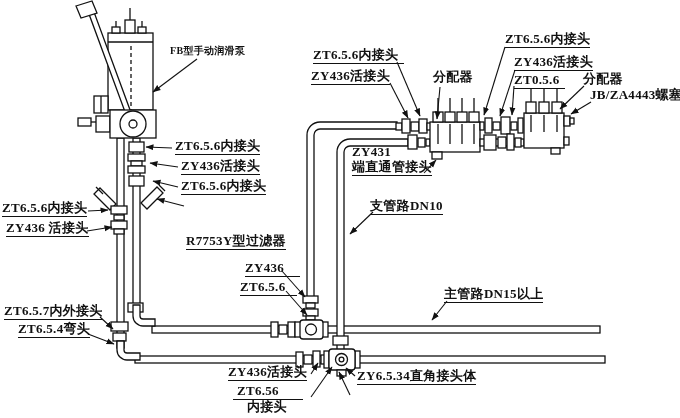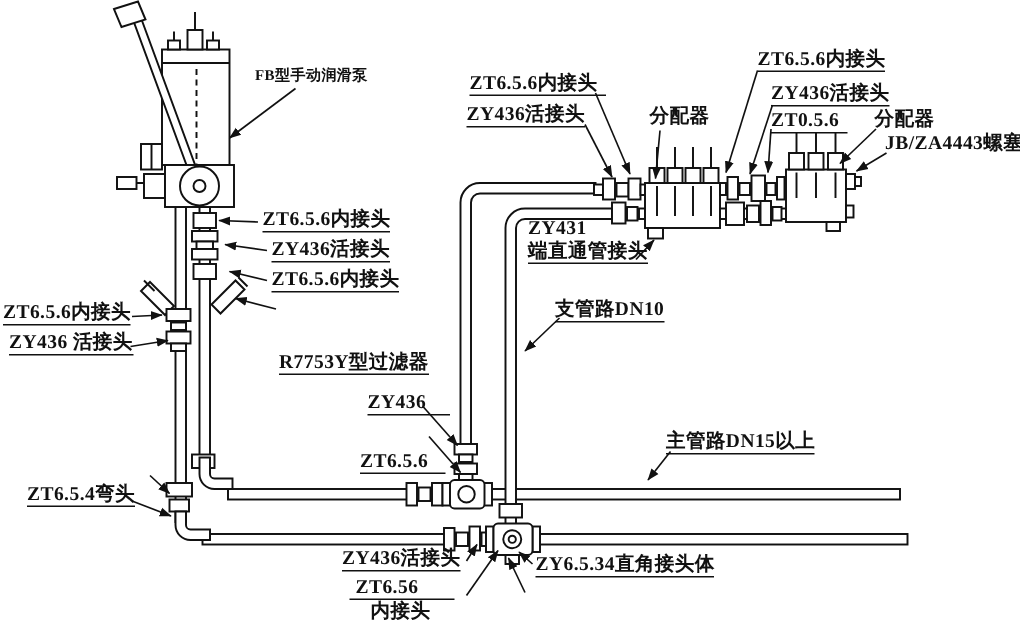--- a/index.html
+++ b/index.html
@@ -205,23 +205,24 @@
   </g>
 </svg>
 
 <div class="lbl big" style="left:170px;top:45px;">FB型手动润滑泵</div>
 <div class="lbl u" style="left:175px;top:139px;">ZT6.5.6内接头</div>
 <div class="lbl u" style="left:181px;top:159px;">ZY436活接头</div>
 <div class="lbl u" style="left:181px;top:179px;">ZT6.5.6内接头</div>
 <div class="lbl u" style="left:186px;top:198px;margin-top:36px;">R7753Y型过滤器</div>
 <div class="lbl u" style="left:2px;top:201px;">ZT6.5.6内接头</div>
 <div class="lbl u" style="left:6px;top:221px;">ZY436 活接头</div>
+<div class="lbl u" style="left:4px;top:304px;">ZT6.5.7内外接头</div>
 <div class="lbl u" style="left:18px;top:322px;">ZT6.5.4弯头</div>
 <div class="lbl u" style="left:245px;top:261px;padding-right:16px;">ZY436</div>
-<div class="lbl u" style="left:240px;top:280px;padding-right:12px;margin-top:20px;">ZT6.5.6</div>
+<div class="lbl u" style="left:240px;top:280px;padding-right:12px;">ZT6.5.6</div>
 <div class="lbl" style="left:352px;top:145px;text-align:center;">ZY431</div>
 <div class="lbl u" style="left:352px;top:160px;">端直通管接头</div>
 <div class="lbl u" style="left:370px;top:199px;">支管路DN10</div>
 <div class="lbl u" style="left:444px;top:287px;text-align:center;">主管路DN15以上</div>
 <div class="lbl u" style="left:313px;top:48px;padding-right:6px;">ZT6.5.6内接头</div>
 <div class="lbl u" style="left:311px;top:69px;">ZY436活接头</div>
 <div class="lbl" style="left:433px;top:70px;">分配器</div>
 <div class="lbl u" style="left:505px;top:32px;">ZT6.5.6内接头</div>
 <div class="lbl u" style="left:514px;top:55px;">ZY436活接头</div>
 <div class="lbl u" style="left:514px;top:73px;padding-right:6px;">ZT0.5.6</div>

